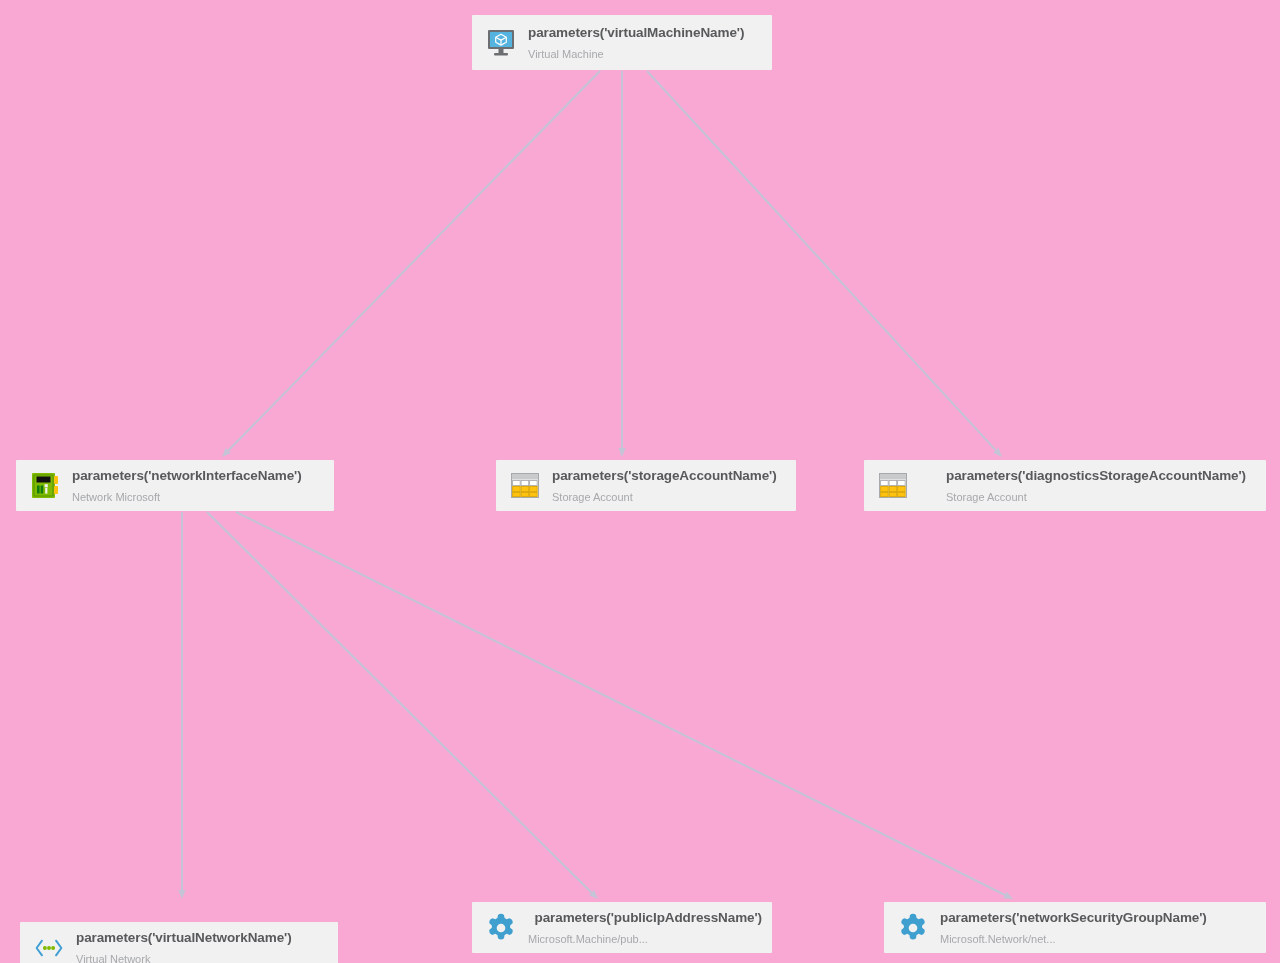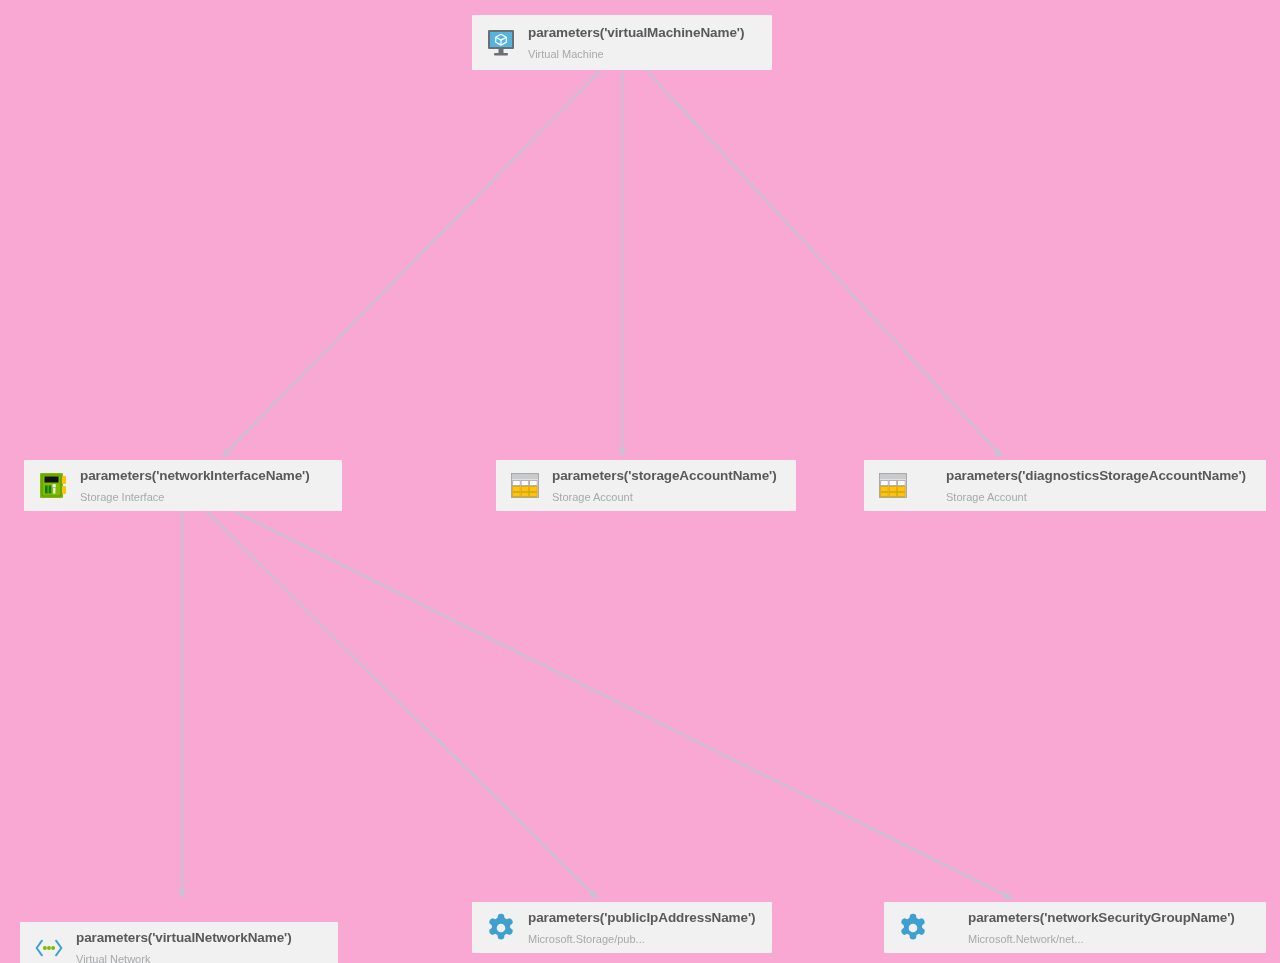--- a/index.html
+++ b/index.html
@@ -116,37 +116,37 @@
           </g>
           <rect x="12.5" y="20" width="5" height="4" fill="#6d6e71"></rect>
           <rect x="8" y="24" width="14" height="2.4" rx="1" fill="#6d6e71"></rect>
         </svg>
       </span>
       <span class="node-text">
         <span class="node-title" style="color: rgb(88, 89, 91);">parameters('virtualMachineName')</span>
         <span class="node-sub" style="color: rgb(166, 168, 171);">Virtual Machine</span>
       </span>
     </div>
-    <div class="node" style="left: 24px; top: 460px; width: 318px; height: 51px; background: rgb(241, 241, 241);">
+    <div class="node" style="left: 16px; top: 460px; width: 318px; height: 51px; background: rgb(241, 241, 241);">
       <span class="node-icon">
         <svg width="29" height="29" viewBox="0 0 29 29">
           <rect x="1" y="2" width="23" height="25" rx="1" fill="#7fba00"></rect>
           <rect x="3" y="4" width="19" height="21" rx="1" fill="none" stroke="#5a9500" stroke-width="1.1"></rect>
           <rect x="5.5" y="5.5" width="14" height="6" fill="#111111"></rect>
           <rect x="6" y="14.5" width="2.6" height="8" fill="#0f7a0f"></rect>
           <rect x="9.6" y="14.5" width="2.6" height="8" fill="#0f7a0f"></rect>
           <rect x="13.6" y="13.2" width="3.2" height="3.2" fill="#f2f2f2"></rect>
           <rect x="14.2" y="17" width="2.2" height="5.6" fill="#f2f2f2"></rect>
           <rect x="23" y="5" width="4" height="8" rx="1" fill="#ffc20e"></rect>
           <rect x="23" y="15" width="4" height="8" rx="1" fill="#ffc20e"></rect>
         </svg>
       </span>
       <span class="node-text">
         <span class="node-title" style="color: rgb(88, 89, 91);">parameters('networkInterfaceName')</span>
-        <span class="node-sub" style="color: rgb(166, 168, 171);">Storage Interface</span>
+        <span class="node-sub" style="color: rgb(166, 168, 171);">Network Microsoft</span>
       </span>
     </div>
     <div class="node" style="left: 496px; top: 460px; width: 300px; height: 51px; background: rgb(241, 241, 241);">
       <span class="node-icon">
         <svg width="28" height="25" viewBox="0 0 28 25">
           <rect x="0.5" y="0.5" width="27" height="24" fill="#ffffff" stroke="#a8a9ad" stroke-width="1"></rect>
           <rect x="1" y="1" width="26" height="5.5" fill="#c9cacc"></rect>
           <g fill="#ffffff" stroke="#a8a9ad" stroke-width="0.9">
             <rect x="1.6" y="7.4" width="7.6" height="5.2"></rect>
             <rect x="10.1" y="7.4" width="7.6" height="5.2"></rect>
@@ -212,25 +212,25 @@
       </span>
     </div>
     <div class="node" style="left: 472px; top: 902px; width: 300px; height: 51px; background: rgb(241, 241, 241);">
       <span class="node-icon">
         <svg width="30" height="30" viewBox="0 0 30 30">
           <path fill="#3fa0d0" d="M15 0.8 a4.6 4.6 0 0 1 3.0 1.1 l0.55 3.2 a10 10 0 0 1 2.0 1.16 l3.05 -1.12 a4.6 4.6 0 0 1 3.0 5.2 l-2.5 2.05 a10 10 0 0 1 0 2.3 l2.5 2.05 a4.6 4.6 0 0 1 -3.0 5.2 l-3.05 -1.12 a10 10 0 0 1 -2.0 1.16 l-0.55 3.2 a4.6 4.6 0 0 1 -6.0 0 l-0.55 -3.2 a10 10 0 0 1 -2.0 -1.16 l-3.05 1.12 a4.6 4.6 0 0 1 -3.0 -5.2 l2.5 -2.05 a10 10 0 0 1 0 -2.3 l-2.5 -2.05 a4.6 4.6 0 0 1 3.0 -5.2 l3.05 1.12 a10 10 0 0 1 2.0 -1.16 l0.55 -3.2 a4.6 4.6 0 0 1 3.0 -1.1 Z"></path>
           <circle cx="15" cy="15" r="4.3" fill="#f1f1f1"></circle>
         </svg>
       </span>
       <span class="node-text">
-        <span class="node-title" style="color: rgb(88, 89, 91);">parameters('publicIpAddressName')</span>
-        <span class="node-sub" style="color: rgb(166, 168, 171);">Microsoft.Storage/pub...</span>
-      </span>
-    </div>
-    <div class="node" style="left: 884px; top: 902px; width: 382px; height: 51px; background: rgb(241, 241, 241); gap: 28px;">
+        <span class="node-title" style="color: rgb(88, 89, 91); text-align: right;">parameters('publicIpAddressName')</span>
+        <span class="node-sub" style="color: rgb(166, 168, 171);">Microsoft.Machine/pub...</span>
+      </span>
+    </div>
+    <div class="node" style="left: 884px; top: 902px; width: 382px; height: 51px; background: rgb(241, 241, 241);">
       <span class="node-icon">
         <svg width="30" height="30" viewBox="0 0 30 30">
           <path fill="#3fa0d0" d="M15 0.8 a4.6 4.6 0 0 1 3.0 1.1 l0.55 3.2 a10 10 0 0 1 2.0 1.16 l3.05 -1.12 a4.6 4.6 0 0 1 3.0 5.2 l-2.5 2.05 a10 10 0 0 1 0 2.3 l2.5 2.05 a4.6 4.6 0 0 1 -3.0 5.2 l-3.05 -1.12 a10 10 0 0 1 -2.0 1.16 l-0.55 3.2 a4.6 4.6 0 0 1 -6.0 0 l-0.55 -3.2 a10 10 0 0 1 -2.0 -1.16 l-3.05 1.12 a4.6 4.6 0 0 1 -3.0 -5.2 l2.5 -2.05 a10 10 0 0 1 0 -2.3 l-2.5 -2.05 a4.6 4.6 0 0 1 3.0 -5.2 l3.05 1.12 a10 10 0 0 1 2.0 -1.16 l0.55 -3.2 a4.6 4.6 0 0 1 3.0 -1.1 Z"></path>
           <circle cx="15" cy="15" r="4.3" fill="#f1f1f1"></circle>
         </svg>
       </span>
       <span class="node-text">
         <span class="node-title" style="color: rgb(88, 89, 91);">parameters('networkSecurityGroupName')</span>
         <span class="node-sub" style="color: rgb(166, 168, 171);">Microsoft.Network/net...</span>
       </span>

